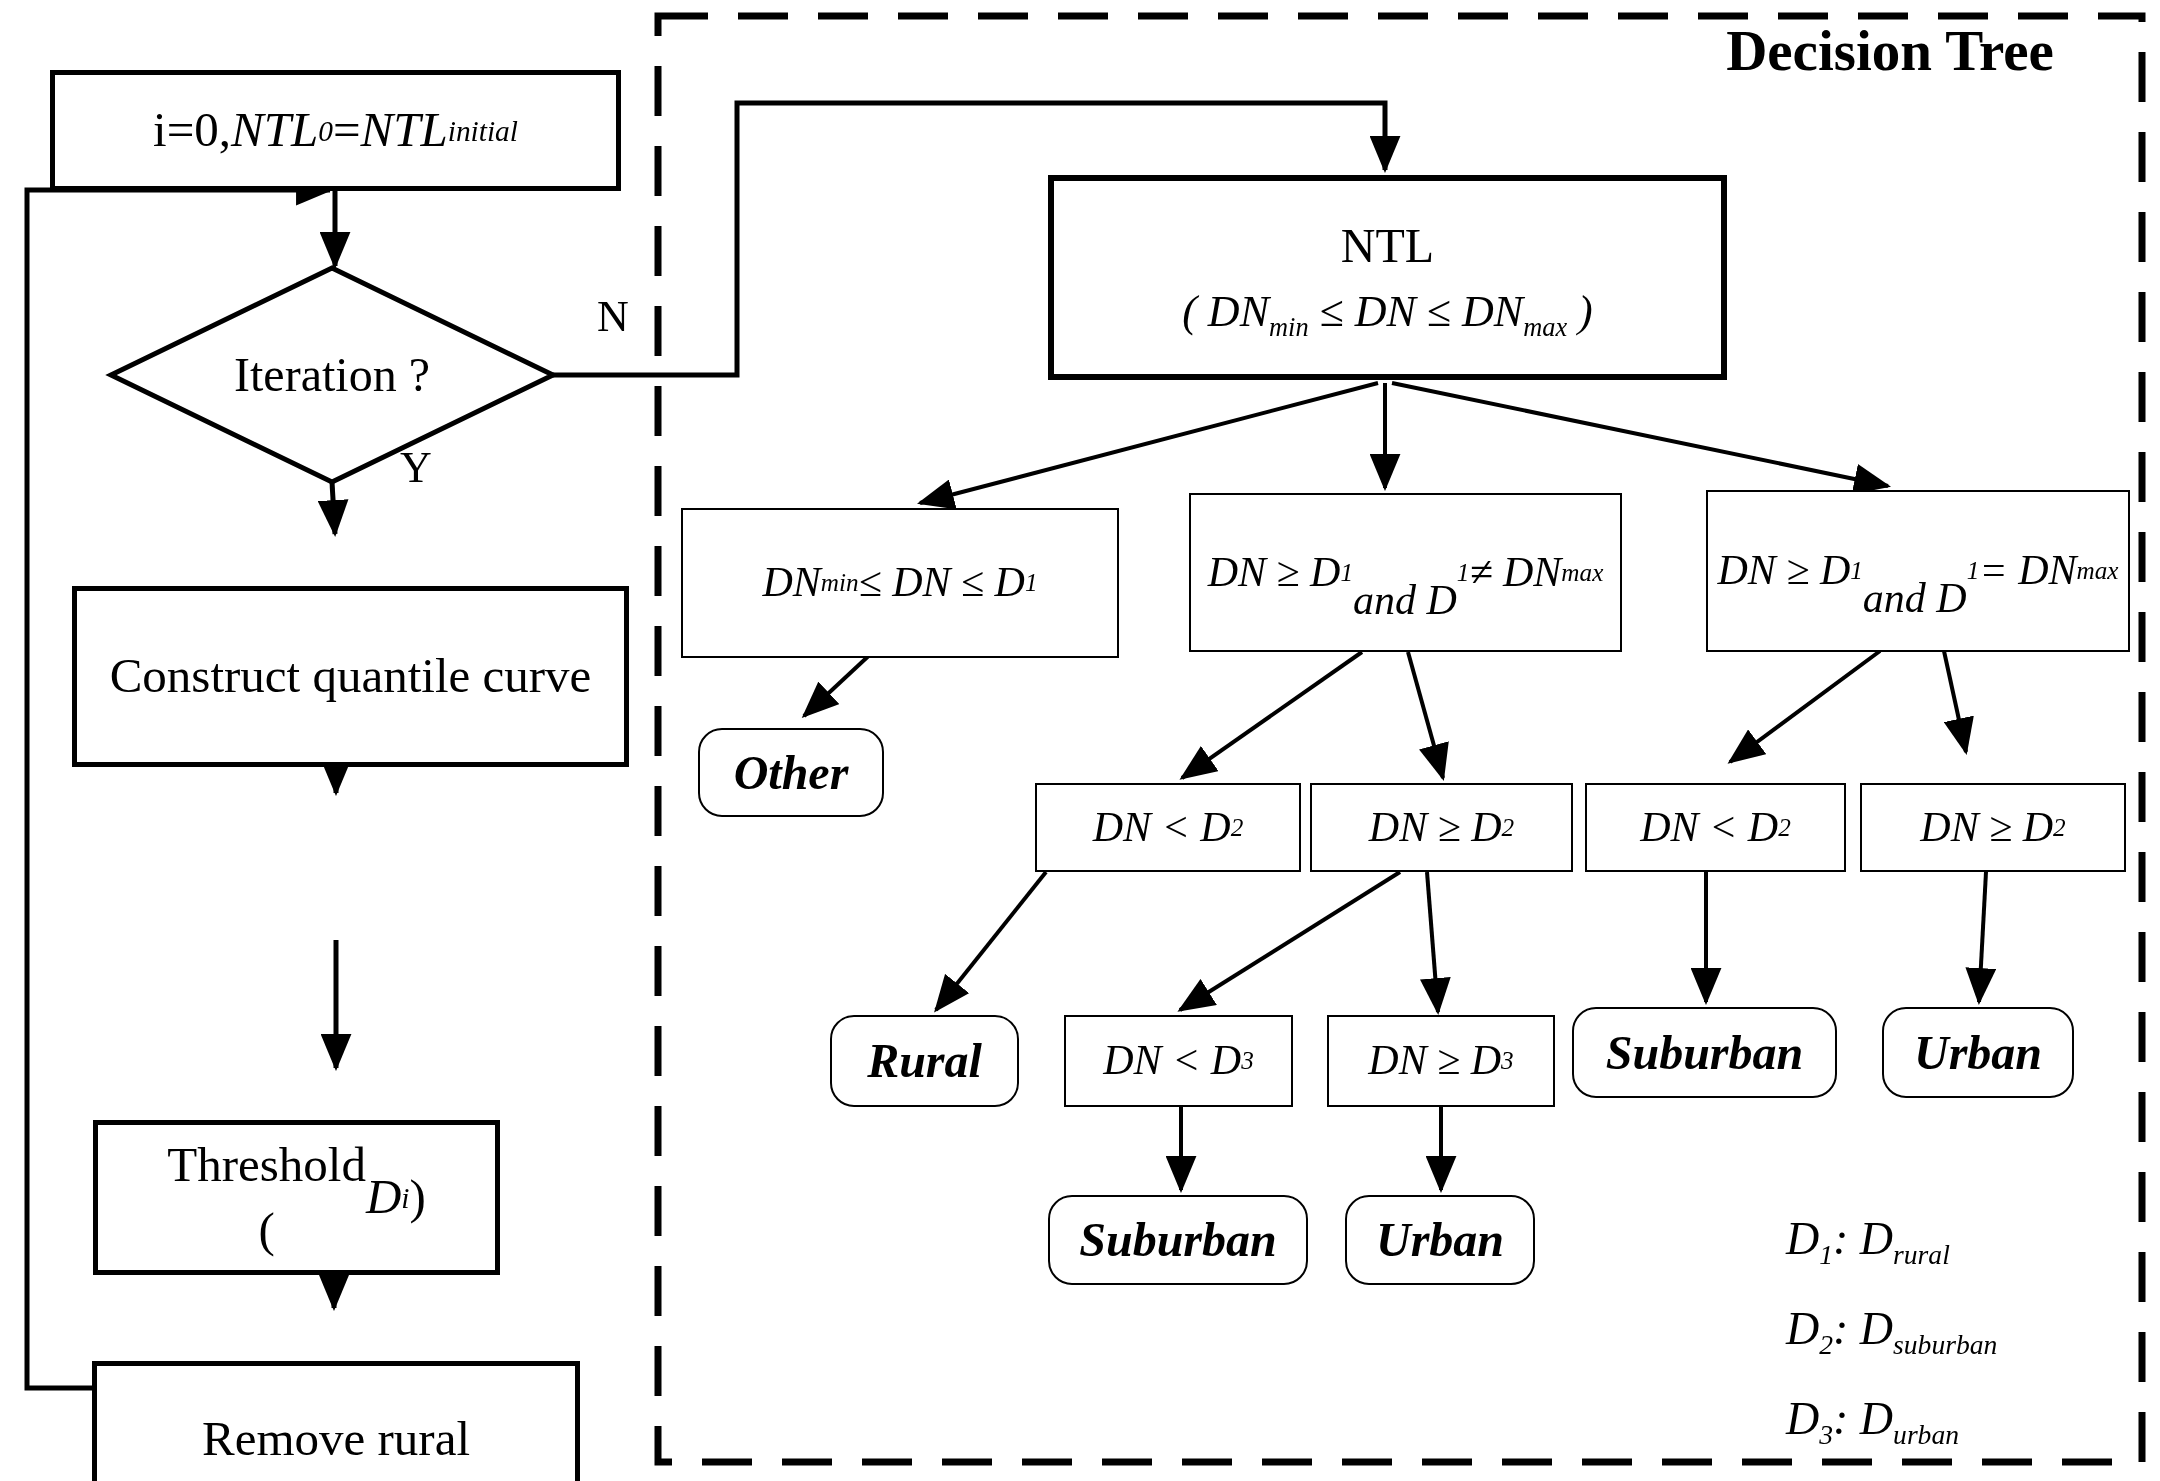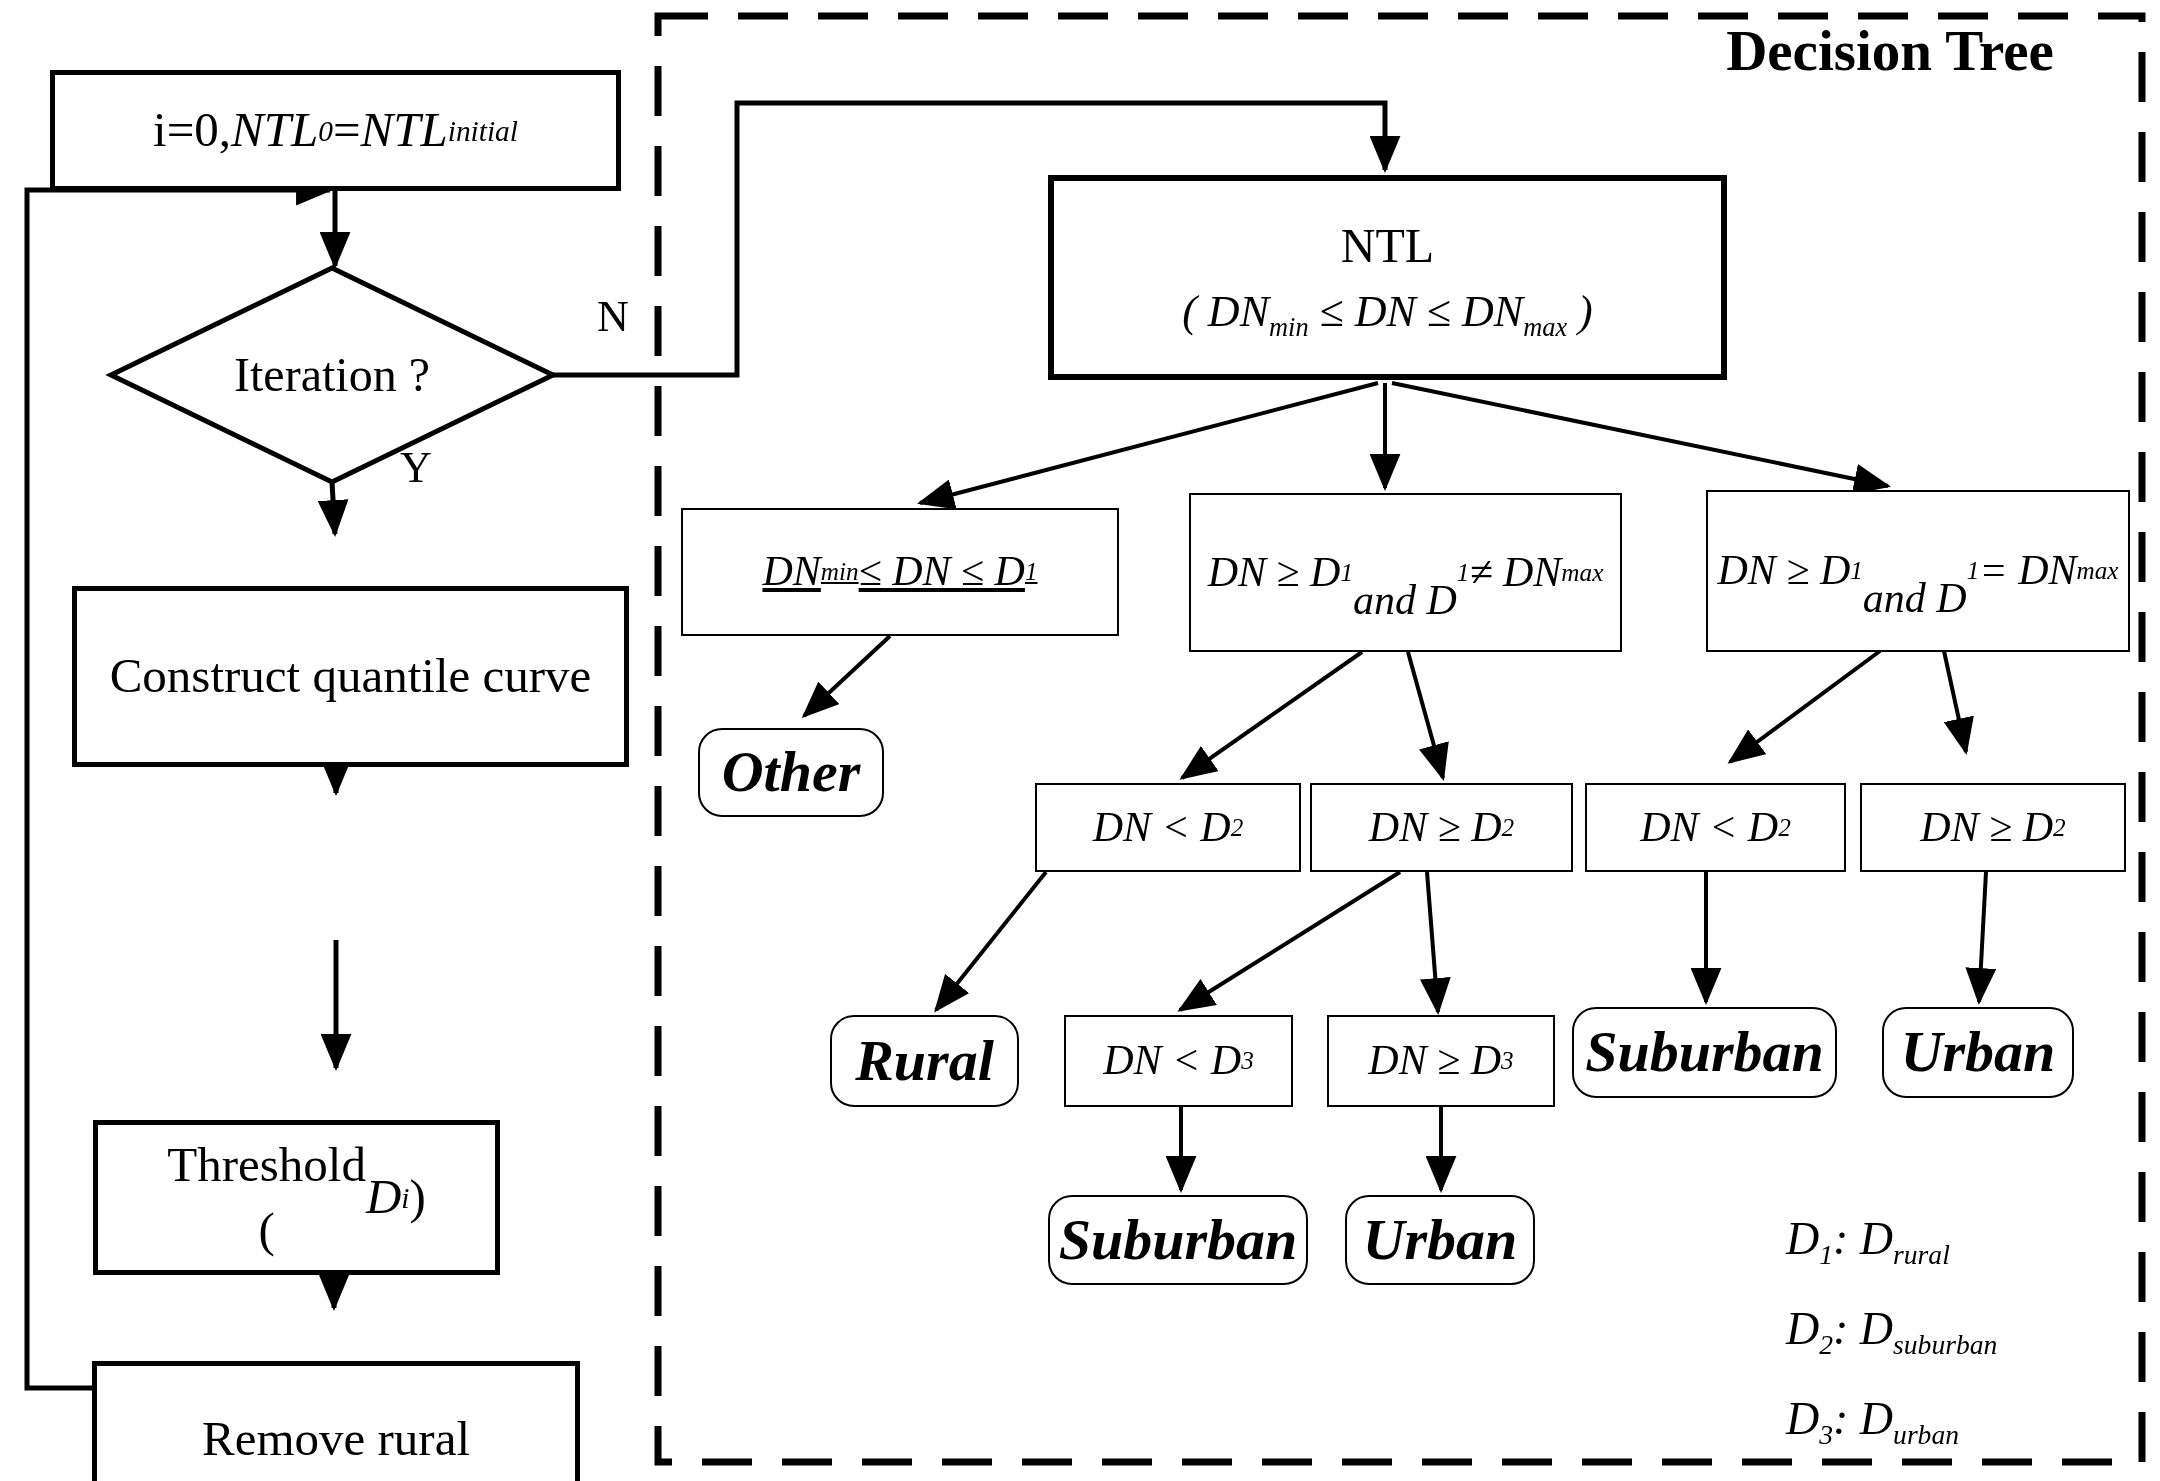--- a/index.html
+++ b/index.html
@@ -19,21 +19,21 @@
     align-items: center;
     justify-content: center;
     text-align: center;
     background: #ffffff;
     box-sizing: border-box;
     line-height: 1.32;
   }
   .proc   { border: 5px solid #000; font-size: 49px; margin-top: 48px; }
   .root   { border: 6px solid #000; flex-direction: column; }
   .cond   { border: 2px solid #000; font-style: italic; font-size: 42px; }
-  .leaf   { border: 2px solid #000; border-radius: 24px; font-weight: 700; font-style: italic; font-size: 58px; }
+  .leaf   { border: 2px solid #000; border-radius: 24px; font-weight: 700; font-style: italic; font-size: 48px; }
   .plain  { background: transparent; }
   .math sub, .cond sub, .leg sub { font-size: 60%; font-style: italic; line-height: 0; }
   .root-line1 { font-size: 48px; }
   .root-line2 { font-style: italic; font-size: 44px; margin-top: 6px; }
   .title { font-weight: 700; font-size: 57px; }
   .branch-lbl { font-size: 44px; }
   .leg { position: absolute; font-style: italic; font-size: 46px; }
 </style>
 </head>
 <body>
@@ -95,21 +95,21 @@
 
   <div class="node proc" style="left:92px; top:1313px; width:488px; height:157px;">Remove rural</div>
 
   <div class="node plain title" style="left:1660px; top:20px; width:460px; height:62px;">Decision Tree</div>
 
   <div class="node root" style="left:1048px; top:175px; width:679px; height:205px;">
     <div class="root-line1">NTL</div>
     <div class="root-line2 math">( DN<sub>min</sub> ≤ DN ≤ DN<sub>max</sub> )</div>
   </div>
 
-  <div class="node cond" style="left:681px; top:508px; width:438px; height:128px;text-decoration:underline;">DN<sub>min</sub> ≤ DN ≤ D<sub>1</sub></div>
+  <div class="node cond" style="left:681px; top:508px; width:438px; height:150px;">DN<sub>min</sub> ≤ DN ≤ D<sub>1</sub></div>
 
   <div class="node cond" style="left:1189px; top:493px; width:433px; height:159px;">DN ≥ D<sub>1</sub><br>and D<sub>1</sub> ≠ DN<sub>max</sub></div>
 
   <div class="node cond" style="left:1706px; top:490px; width:424px; height:162px;">DN ≥ D<sub>1</sub><br>and D<sub>1</sub> = DN<sub>max</sub></div>
 
   <div class="node leaf" style="left:698px; top:728px; width:186px; height:89px;">Other</div>
 
   <div class="node cond" style="left:1035px; top:783px; width:266px; height:89px;">DN &lt; D<sub>2</sub></div>
 
   <div class="node cond" style="left:1310px; top:783px; width:263px; height:89px;">DN ≥ D<sub>2</sub></div>

